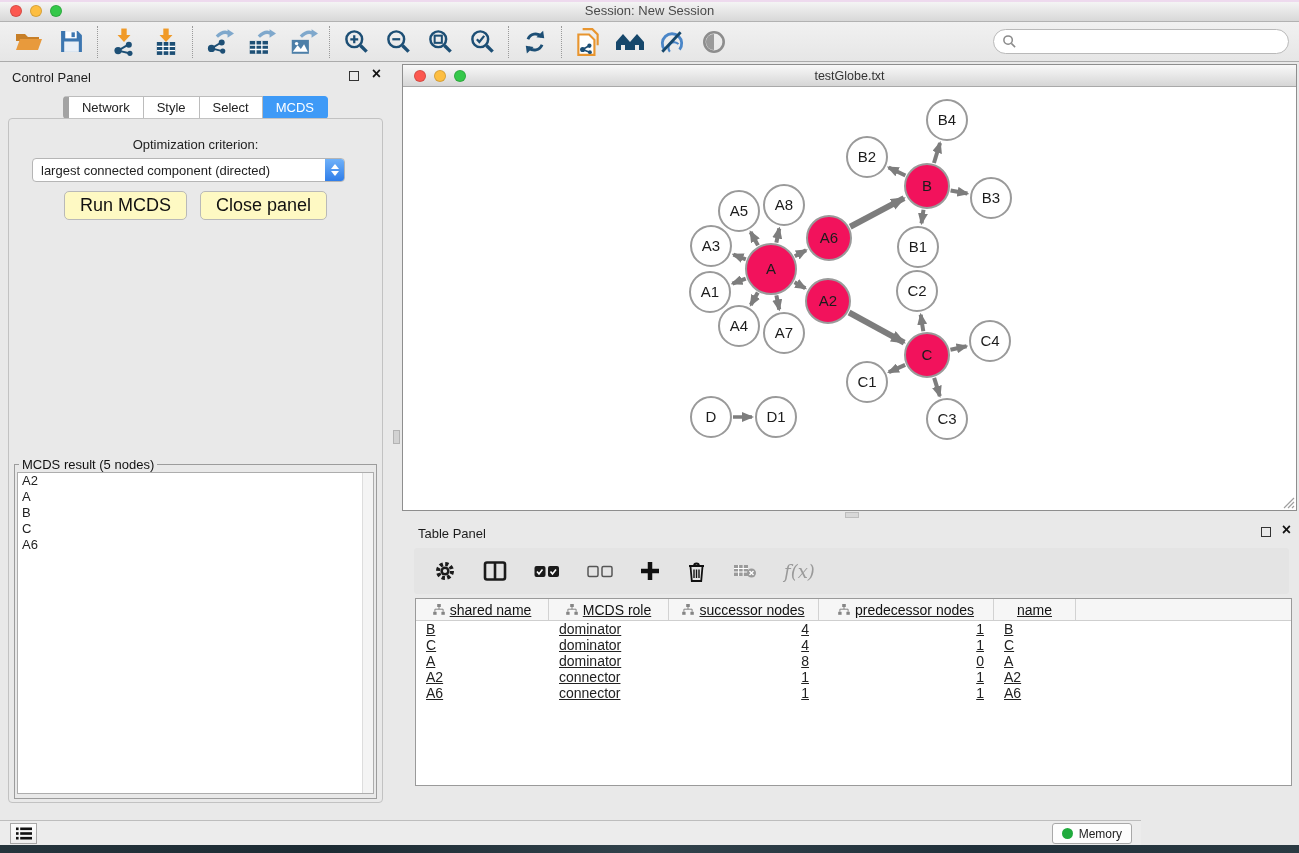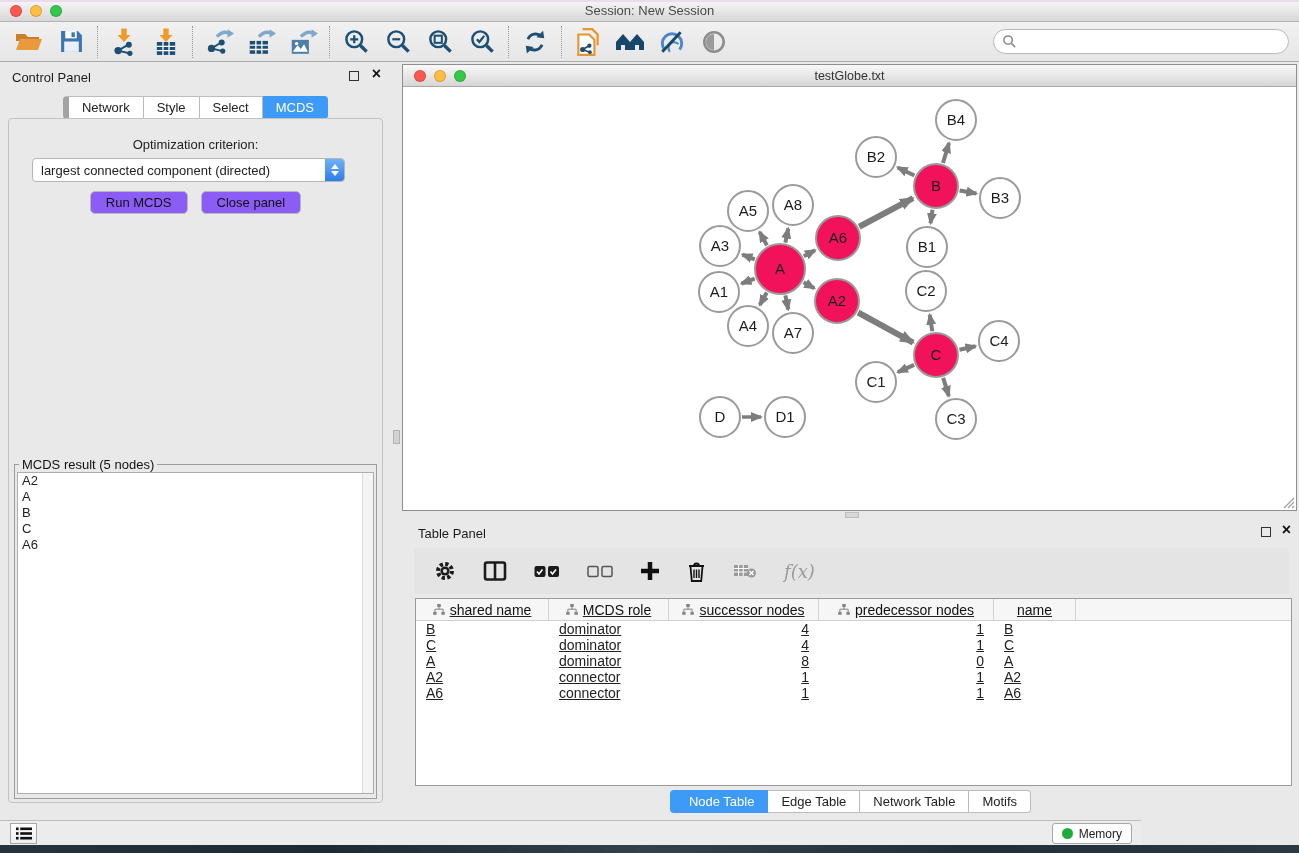--- a/index.html
+++ b/index.html
@@ -48,40 +48,40 @@
     background:#fff; border:1px solid #b5b5b5; border-radius:4px; display:flex; align-items:center; }
   #criterion-select .val { flex:1; font-size:13px; padding-left:8px; white-space:nowrap; overflow:hidden; }
   #criterion-select .stepper { width:19px; height:22px; border-radius:0 3px 3px 0;
     background:linear-gradient(#6fb1f9,#2f7de9); display:flex; flex-direction:column;
     align-items:center; justify-content:center; gap:2px; }
   .tri-up { width:0; height:0; border-left:4px solid transparent; border-right:4px solid transparent;
     border-bottom:5px solid #fff; }
   .tri-dn { width:0; height:0; border-left:4px solid transparent; border-right:4px solid transparent;
     border-top:5px solid #fff; }
   #cp-buttons { position:absolute; left:0; right:0; top:72px; display:flex; justify-content:center; gap:13px; }
-  .mac-btn { background:#8b5cf6; border:1px solid #b9b9b9; border-radius:5px;
-    font-size:13px; padding:3px 15px; color:#111; }
+  .mac-btn { background:#fef9c3; border:1px solid #b9b9b9; border-radius:5px;
+    font-size:18px; padding:3px 15px; color:#111; }
   #result-box { position:absolute; left:5px; right:5px; top:338px; bottom:3px;
     border:1px solid #9c9c9c; padding:0 2px 2px 2px; }
   #result-box legend { font-size:13px; padding:0 3px; margin-left:2px; color:#111; }
   #result-list { position:relative; width:100%; height:calc(100% - 2px);
     background:#fff; border:1px solid #adadad; overflow:hidden; }
   .result-item { font-size:13px; padding:0 4px; line-height:16px; }
   .scroll-strip { position:absolute; right:0; top:0; bottom:0; width:11px;
     background:#f4f4f4; border-left:1px solid #ddd; }
 
   
   #network-window { position:absolute; left:402px; top:64px; width:895px; height:447px;
     border:1px solid #8e8e8e; background:#fff; }
   #net-titlebar { position:relative; height:22px;
     background:linear-gradient(#f9f9f9,#d6d6d6); border-bottom:1px solid #a9a9a9; }
   #net-titlebar .lights { top:5px; left:11px; }
   #net-titlebar .ttl { position:absolute; left:0; right:0; top:4px; text-align:center;
     font-size:12.5px; color:#333; }
-  #net-canvas-wrap { position:absolute; left:0; top:22px; right:0; bottom:0;padding-left:9px; }
+  #net-canvas-wrap { position:absolute; left:0; top:22px; right:0; bottom:0; }
   #resize-grip { position:absolute; right:1px; bottom:1px; }
 
   
   #v-handle { position:absolute; left:393px; top:430px; width:7px; height:14px;
     background:#d2d2d2; border:1px solid #b3b3b3; }
   #h-handle { position:absolute; left:845px; top:512px; width:14px; height:6px;
     background:#d8d8d8; border:1px solid #bdbdbd; }
 
   
   #table-panel { position:absolute; left:402px; top:518px; width:897px; height:300px; }
@@ -583,26 +583,20 @@
         </div>
         <div class="trow">
           <div class="tcell left" style="width: 133px;">A6</div>
           <div class="tcell left" style="width: 120px;">connector</div>
           <div class="tcell right" style="width: 150px;">1</div>
           <div class="tcell right" style="width: 175px;">1</div>
           <div class="tcell left" style="width: 82px;">A6</div>
         </div>
       </div>
   </div>
-  <div id="tp-tabs">
-      <div class="seg-tab active">Node Table</div>
-      <div class="seg-tab">Edge Table</div>
-      <div class="seg-tab">Network Table</div>
-      <div class="seg-tab">Motifs</div>
-    </div>
 </div>
 
 <div id="status-bar">
   <div id="list-btn">
     <svg class="icon" width="16" height="13" viewBox="0 0 16 13">
       <rect x="0" y="0.5" width="2.6" height="2.6" fill="#111"></rect>
         <rect x="4.2" y="0.5" width="11.8" height="2.6" fill="#111"></rect>
       <rect x="0" y="5.2" width="2.6" height="2.6" fill="#111"></rect>
         <rect x="4.2" y="5.2" width="11.8" height="2.6" fill="#111"></rect>
       <rect x="0" y="9.9" width="2.6" height="2.6" fill="#111"></rect>

